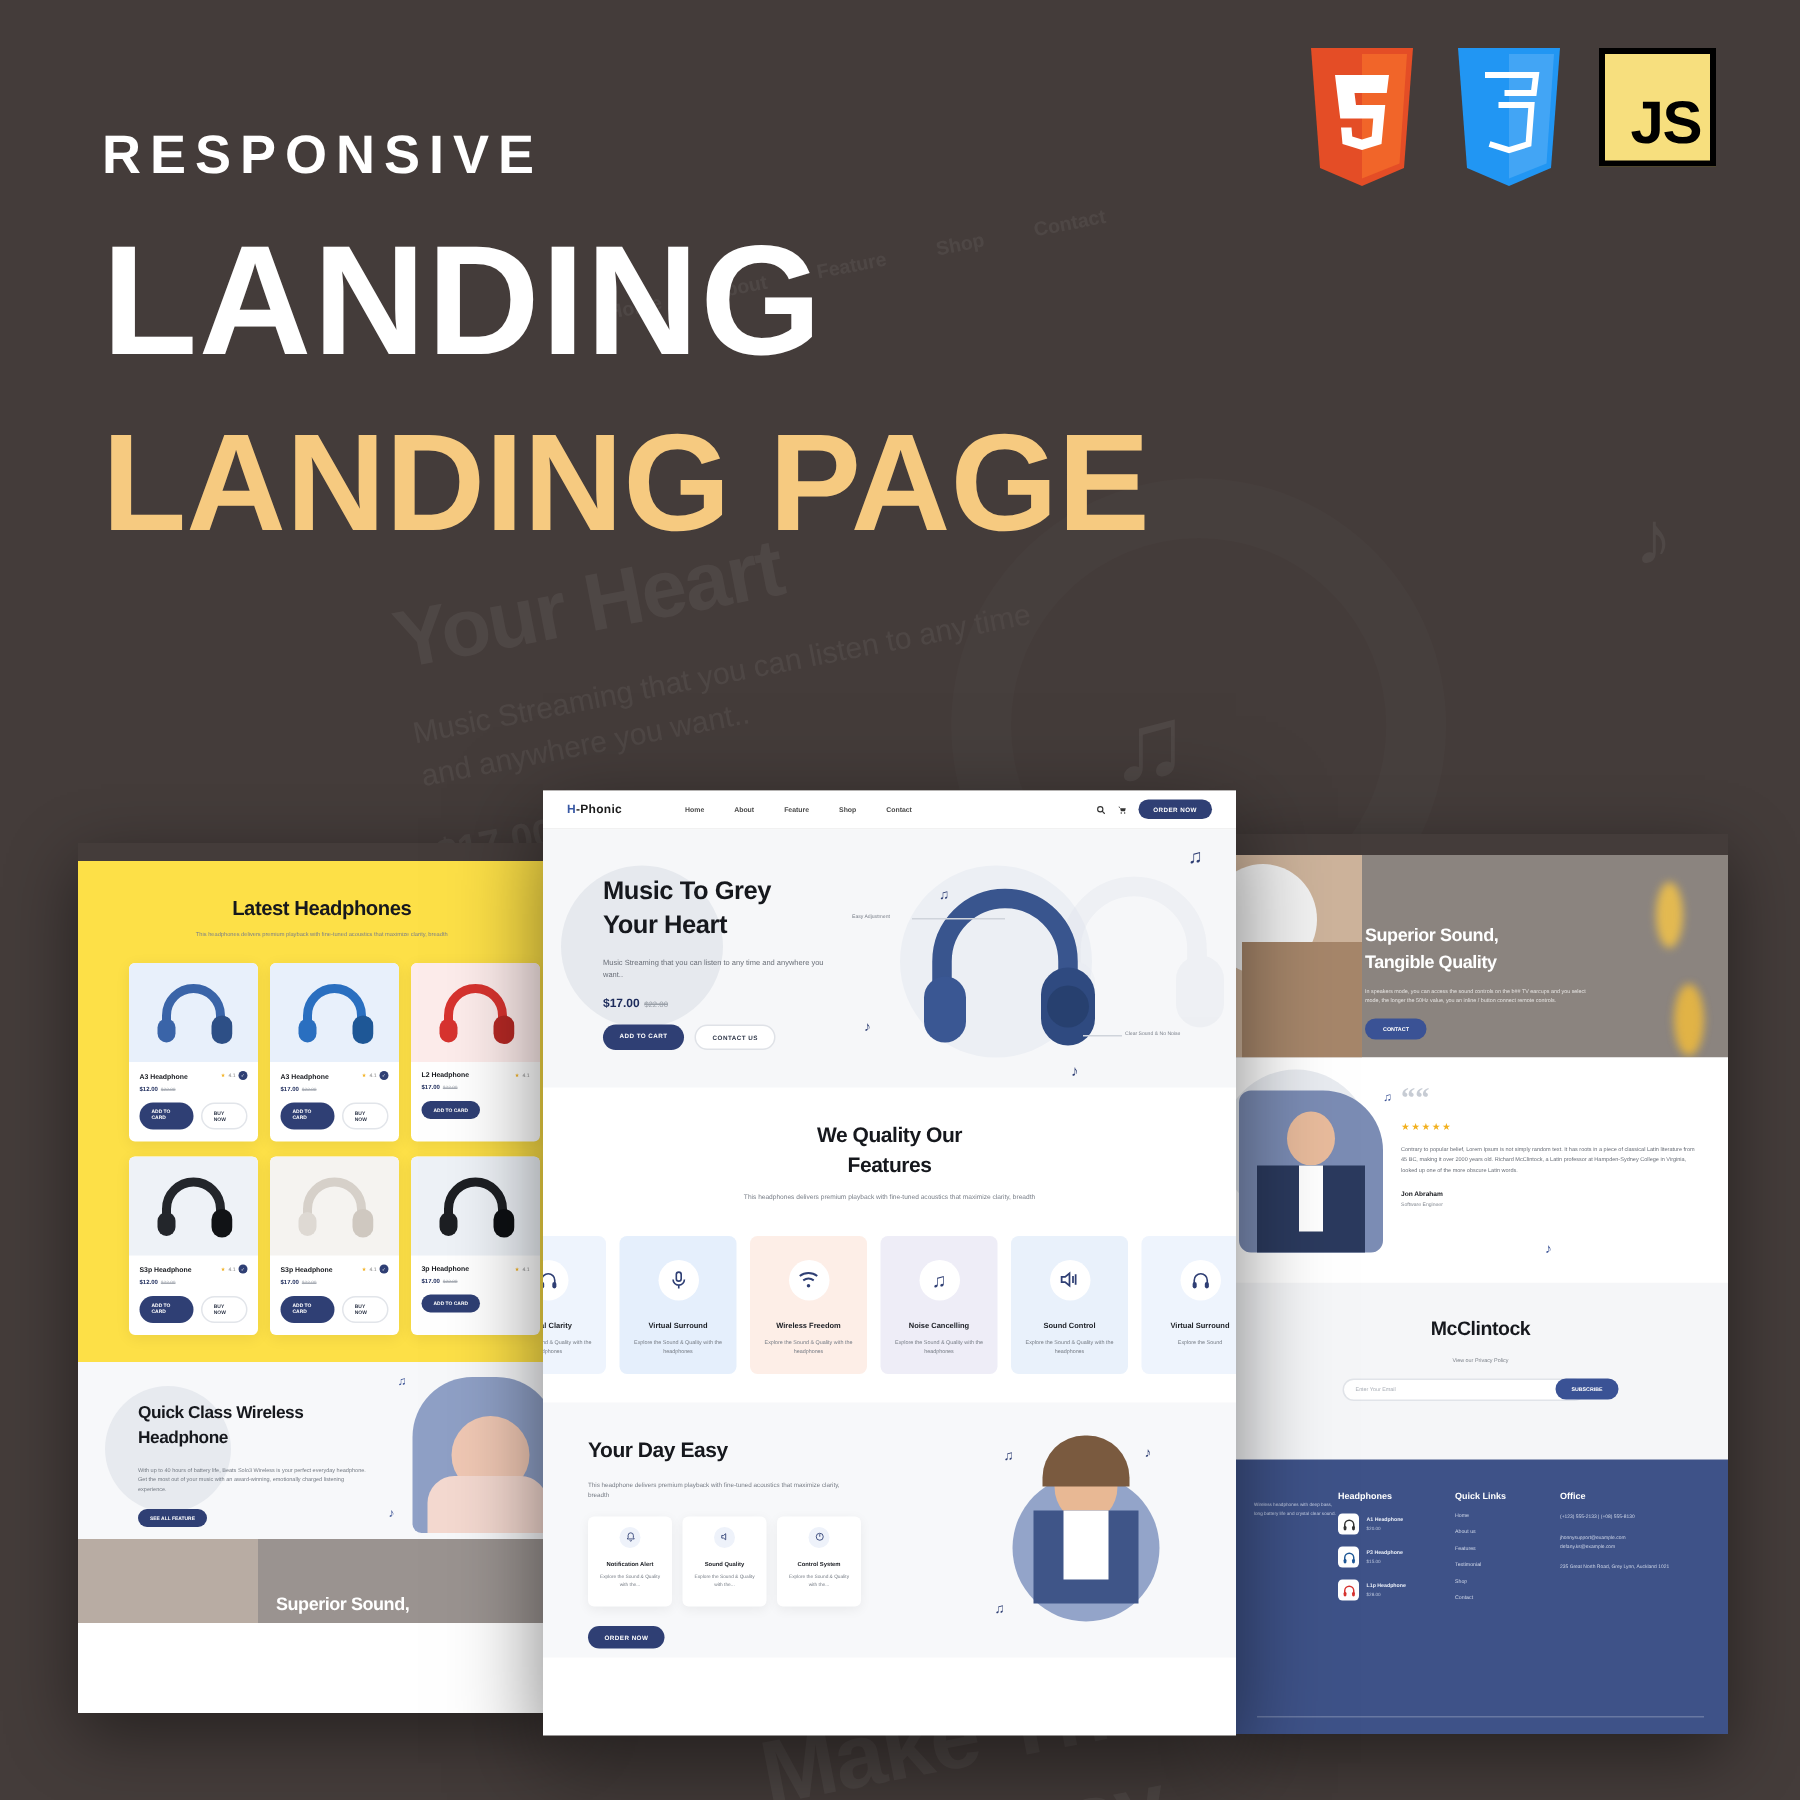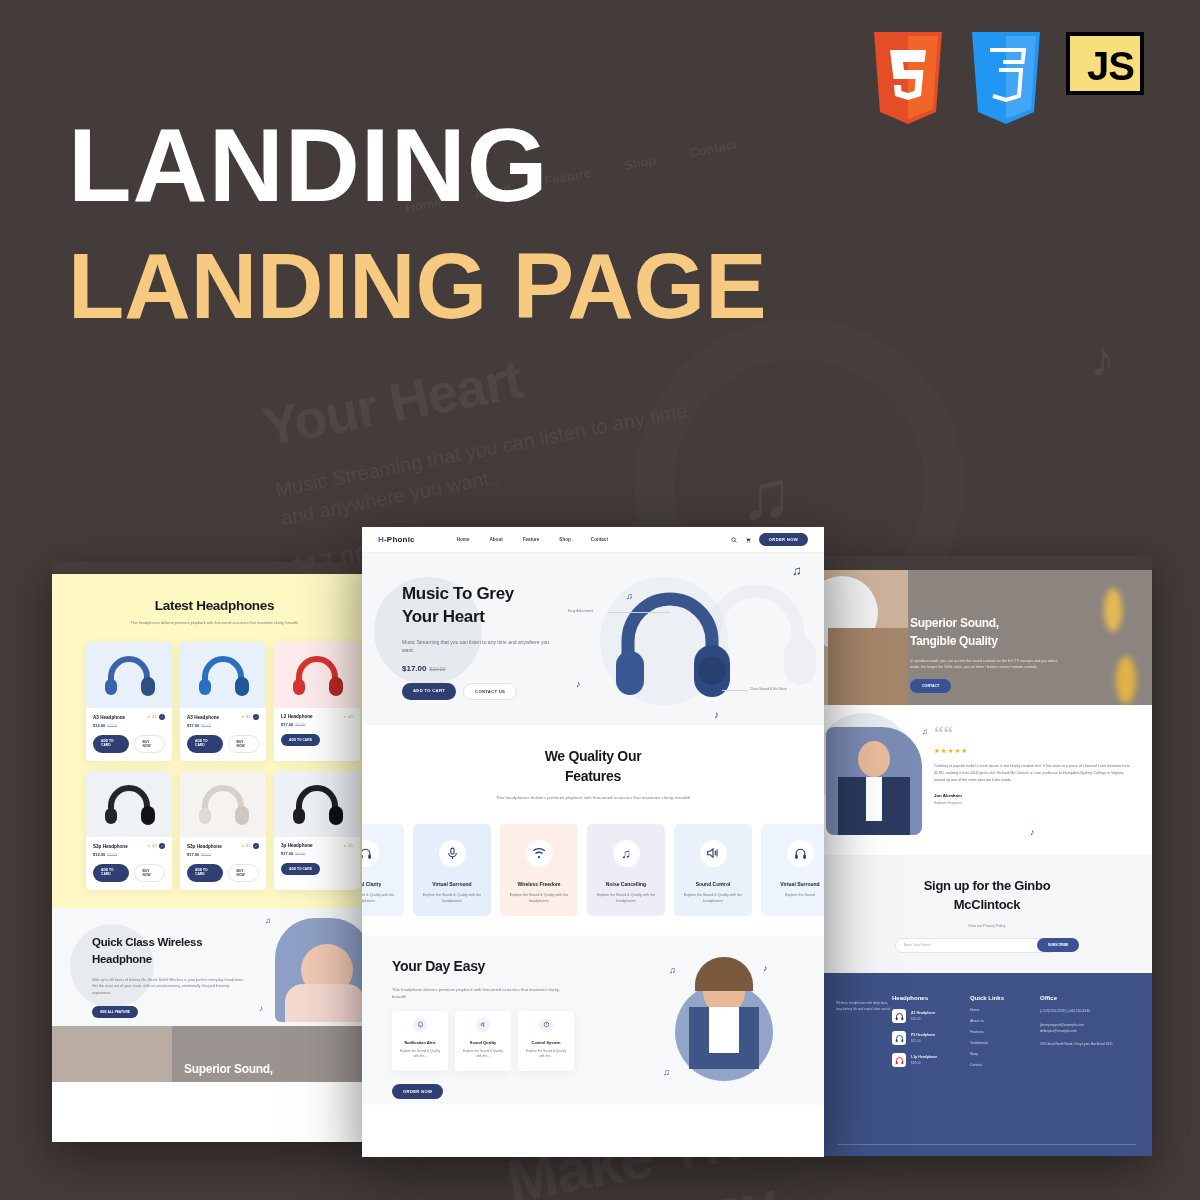--- a/index.html
+++ b/index.html
@@ -75,21 +75,21 @@
   }
 
   
   .badges {
     position: absolute; right: 58px; top: 32px;
     display: flex; gap: 22px; align-items: center; z-index: 6;
   }
   .badge { width: 76px; height: 92px; position: relative; }
   .shield { width: 76px; height: 92px; display: block; }
   .js-badge {
-    width: 78px; height: 63px; background: #F7DF7E; border: 4px solid #000;
+    width: 78px; height: 79px; background: #F7DF7E; border: 4px solid #000;
     display: flex; align-items: flex-end; justify-content: flex-end;
     font-size: 40px; font-weight: 800; color: #000;
     font-family: "Liberation Sans", sans-serif;
     padding: 0 6px 2px 0; letter-spacing: -1px;
   }
 
   
   .mock { position: absolute; background: #fff; overflow: hidden; }
   .mock-left {
     left: 52px; top: 562px; width: 325px; height: 580px;
@@ -187,21 +187,21 @@
   .mini-d { font-size: 3.2px; color: #767c85; margin-top: 4px; line-height: 1.6; text-align: center; }
   .c-order2 { margin-top: 13px; display: inline-block; }
   .girl-wrap { position: absolute; right: 18px; top: 16px; width: 165px; height: 150px; }
   .girl-circle {
     position: absolute; left: 34px; top: 32px; width: 98px; height: 98px;
     border-radius: 50%; background: #93a4c9;
   }
 
   
   .l-top { height: 12px; background: #443C3A; }
-  .l-body { padding: 24px 0 0; background: #fef9c3; text-align: center; }
+  .l-body { padding: 24px 0 0; background: #fde047; text-align: center; }
   .l-h2 { font-size: 13.5px; font-weight: 800; color: #16181d; letter-spacing: -.3px; }
   .l-sub { font-size: 3.8px; color: #797f88; margin-top: 7px; line-height: 1.7; }
   .prod-grid {
     display: flex; gap: 8px; margin-top: 16px; padding-left: 34px;
   }
   .prod-card { width: 86px; flex: none; background: #fff; border-radius: 4px; box-shadow: 0 2px 10px rgba(0,0,0,.07); overflow: hidden; }
   .prod-img { height: 66px; background: #e8f0fb; display: flex; align-items: center; justify-content: center; }
   .prod-info { padding: 6px 7px 8px; text-align: left; }
   .prod-row1 { display: flex; align-items: center; justify-content: space-between; }
   .prod-name { font-size: 4.6px; font-weight: 800; color: #16181d; }
@@ -299,20 +299,21 @@
 </div>
 
 <div class="bg-watermark2">
   <div class="wm2-h">Make The Most of Your Day Easy</div>
 </div>
 
 <div class="bg-music-note" style="left:740px; top:455px;">♫</div>
 <div class="bg-music-note" style="left:1090px; top:330px; font-size:50px;">♪</div>
 
 <div class="title-block">
+  <div class="kicker">RESPONSIVE</div>
   <div class="main-title">LANDING</div>
   <div class="sub-title">LANDING PAGE</div>
 </div>
 
 <div class="badges">
   <div class="badge">
     <svg class="shield" viewBox="0 0 76 92">
       <path d="M4 0 H72 L66 80 L38 92 L10 80 Z" fill="#E44D26"></path>
       <path d="M38 4 H68 L63 77 L38 87 Z" fill="#F16529"></path>
       <path d="M20 18 H56 L54.5 30 H33 L34 38 H53.5 L51 64 L38 68 L25 64 L24 53 H31 L31.5 59 L38 61 L44.5 59 L45.5 47 H23.5 L20 18 Z" fill="#fff"></path>
@@ -528,21 +529,20 @@
     <div class="stars">★★★★★</div>
     <div class="r-quote">Contrary to popular belief, Lorem Ipsum is not simply random text. It has roots in a piece of classical Latin literature from 45 BC, making it over 2000 years old. Richard McClintock, a Latin professor at Hampden-Sydney College in Virginia, looked up one of the more obscure Latin words.</div>
     <div class="r-author">Jon Abraham</div>
     <div class="r-role">Software Engineer</div>
     <div class="music-sm" style="left:100px;top:22px;font-size:8px;">♫</div>
     <div class="music-sm" style="left:208px;top:122px;font-size:9px;">♪</div>
   </div>
 
   <div class="r-news">
     <div class="r-h2">
-      <div>Sign up for the Ginbo</div>
       <div>McClintock</div>
     </div>
     <div class="r-news-sub">View our Privacy Policy</div>
     <div class="r-form">
       <div class="r-input">Enter Your Email</div>
       <span class="r-sub-btn">SUBSCRIBE</span>
     </div>
   </div>
 
   <div class="r-footer">

